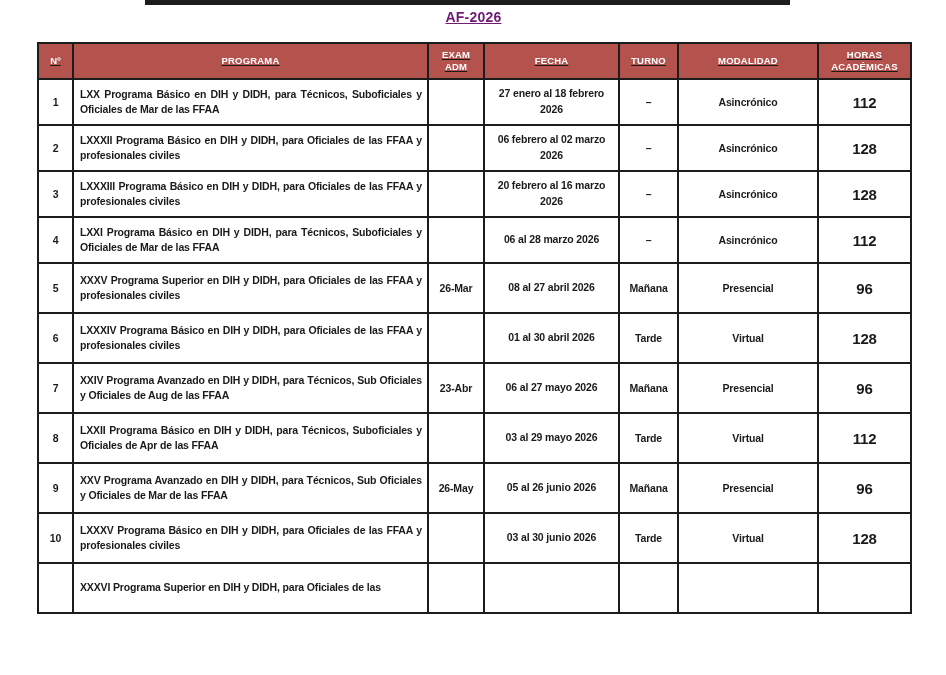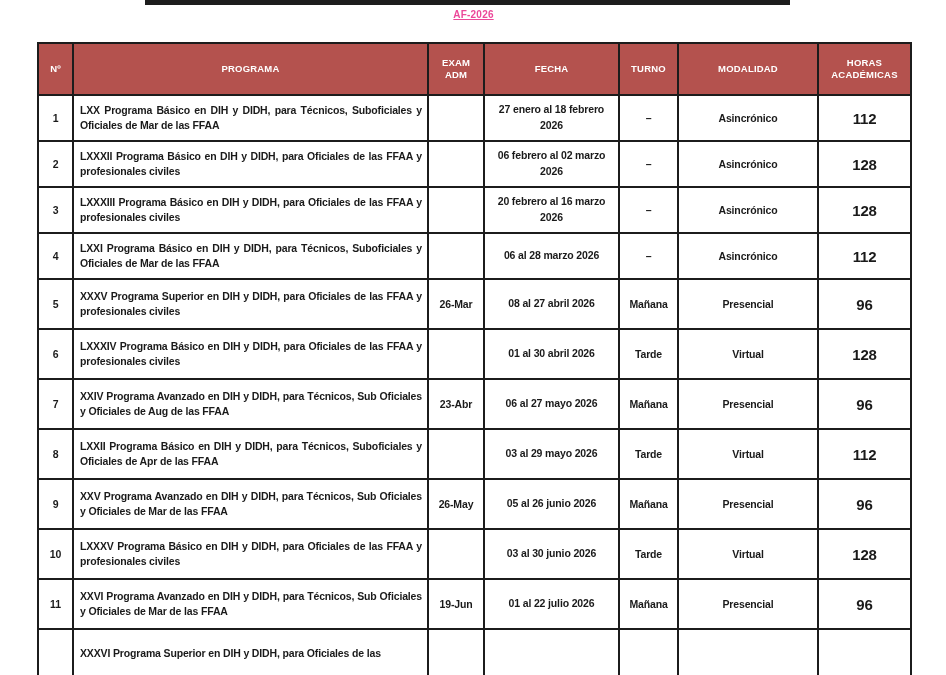--- a/index.html
+++ b/index.html
@@ -15,39 +15,39 @@
     position: absolute;
     left: 145px; top: 0;
     width: 645px; height: 5px;
     background: #1d1d1d;
   }
   .doc-title {
     position: absolute;
     left: 37px; top: 9px;
     width: 873px;
     text-align: center;
-    font-size: 10px;
+    font-size: 14px;
     font-weight: 700;
     letter-spacing: 0.2px;
     text-decoration: underline;
-    color: #ec4899;
+    color: #701a75;
   }
   table.schedule {
     position: absolute;
     left: 37px; top: 42px;
     width: 873px;
     border-collapse: collapse;
     table-layout: fixed;
   }
   table.schedule th, table.schedule td {
     border: 2px solid #1c1c1c;
     vertical-align: middle;
     overflow: hidden;
   }
-  thead tr { height: 52px; }
+  thead tr { height: 36px; text-decoration: underline; }
   tbody tr { height: 50px; }
   tbody tr:nth-child(-n+4) { height: 46px; }
   th {
     background: #b4524e;
     color: #ffffff;
     font-size: 9.5px;
     font-weight: 700;
     text-align: center;
     line-height: 1.3;
     padding: 2px 2px;
@@ -192,29 +192,20 @@
       <tr>
     <td class="c-n">10</td>
     <td class="c-prog">LXXXV Programa Básico en DIH y DIDH, para Oficiales de las FFAA y profesionales civiles</td>
     <td class="c-exam"></td>
     <td class="c-fecha">03 al 30 junio 2026</td>
     <td class="c-turno">Tarde</td>
     <td class="c-mod">Virtual</td>
     <td class="c-horas">128</td>
   </tr>
       <tr>
-    <td class="c-n">11</td>
-    <td class="c-prog">XXVI Programa Avanzado en DIH y DIDH, para Técnicos, Sub Oficiales y Oficiales de Mar de las FFAA</td>
-    <td class="c-exam">19-Jun</td>
-    <td class="c-fecha">01 al 22 julio 2026</td>
-    <td class="c-turno">Mañana</td>
-    <td class="c-mod">Presencial</td>
-    <td class="c-horas">96</td>
-  </tr>
-      <tr>
     <td class="c-n"></td>
     <td class="c-prog">XXXVI Programa Superior en DIH y DIDH, para Oficiales de las</td>
     <td class="c-exam"></td>
     <td class="c-fecha"></td>
     <td class="c-turno"></td>
     <td class="c-mod"></td>
     <td class="c-horas"></td>
   </tr>
     </tbody>
 </table>

